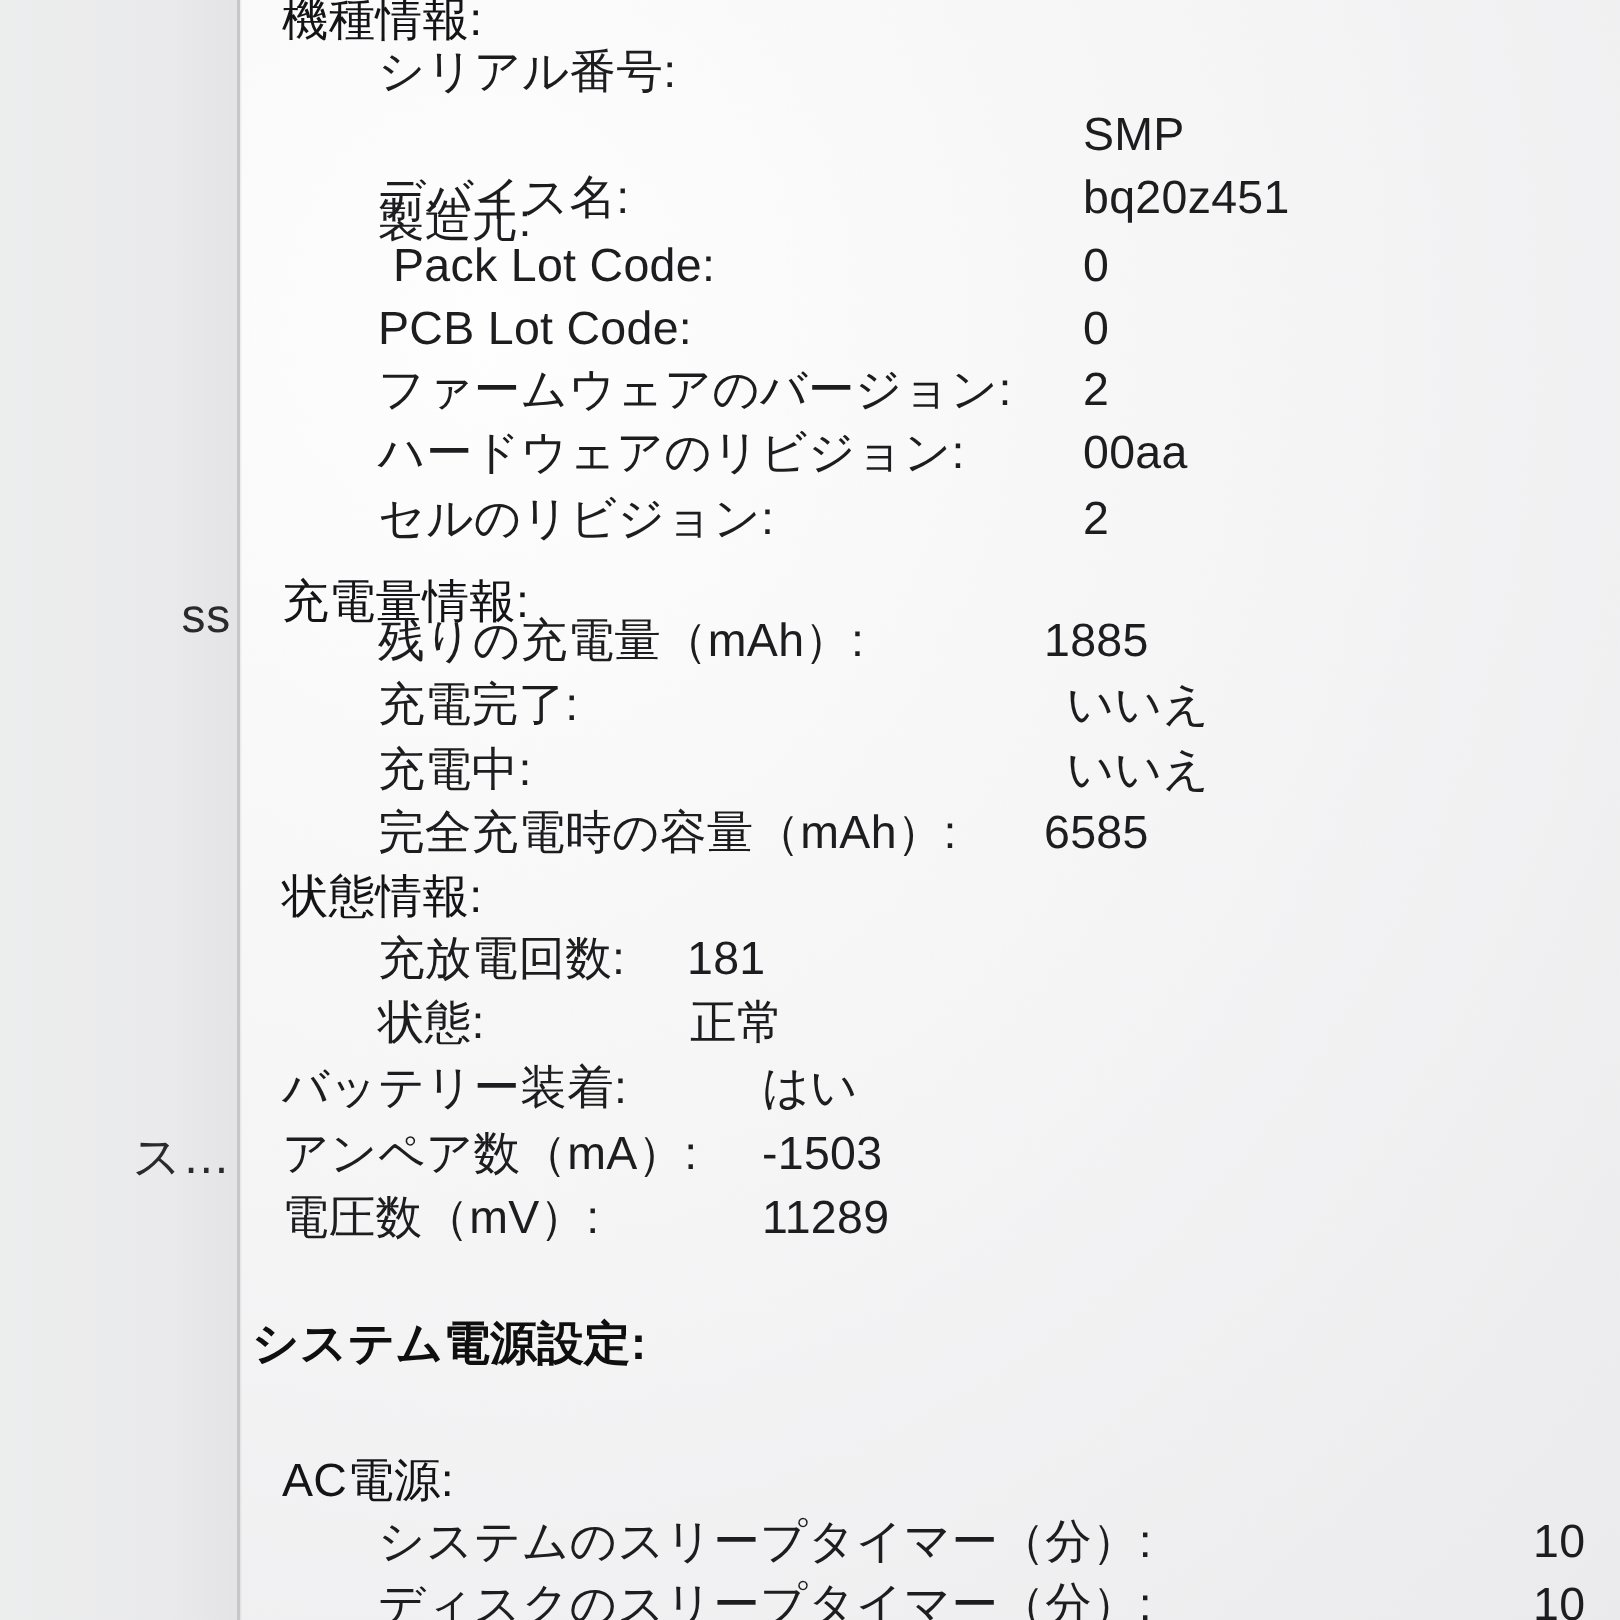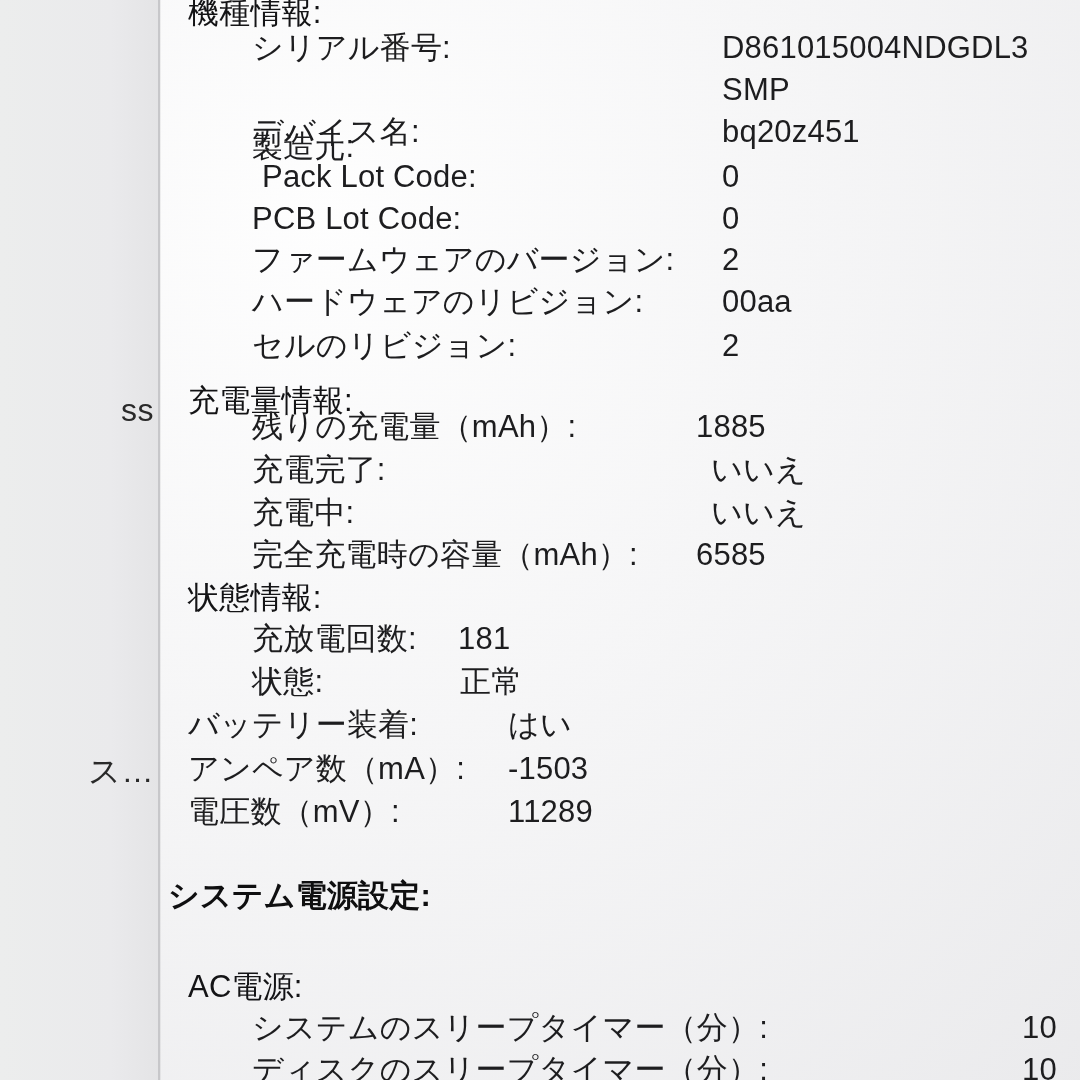--- a/index.html
+++ b/index.html
@@ -109,23 +109,20 @@
 
   <div class="content">
 
     <div class="row group-head lvl0" style="top: -4px;">
       <span class="label">機種情報:</span>
     </div>
 
     <div class="row lvl1" style="top: 31px;">
       <span class="label">シリアル番号:</span>
     </div>
-    <div class="row" style="top: 31px; left: 562px;">
-      <span class="value">D861015004NDGDL3</span>
-    </div>
 
     <div class="row lvl1" style="top: 82px; margin-top: 48px;">
       <span class="label">製造元:</span>
     </div>
     <div class="row" style="top: 73px; left: 562px;">
       <span class="value">SMP</span>
     </div>
 
     <div class="row lvl1" style="top: 115px;">
       <span class="label">デバイス名:</span>

